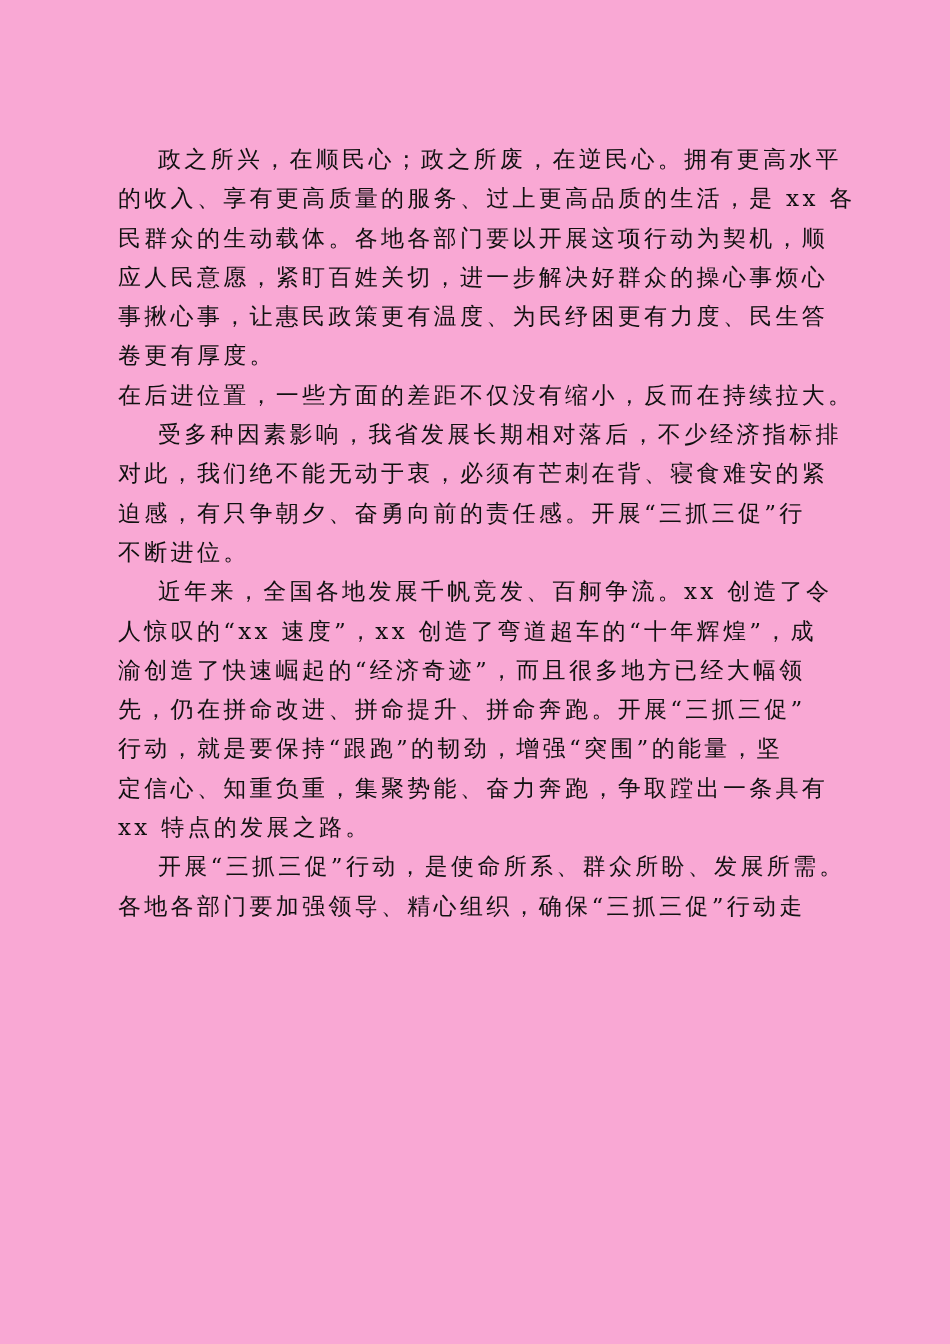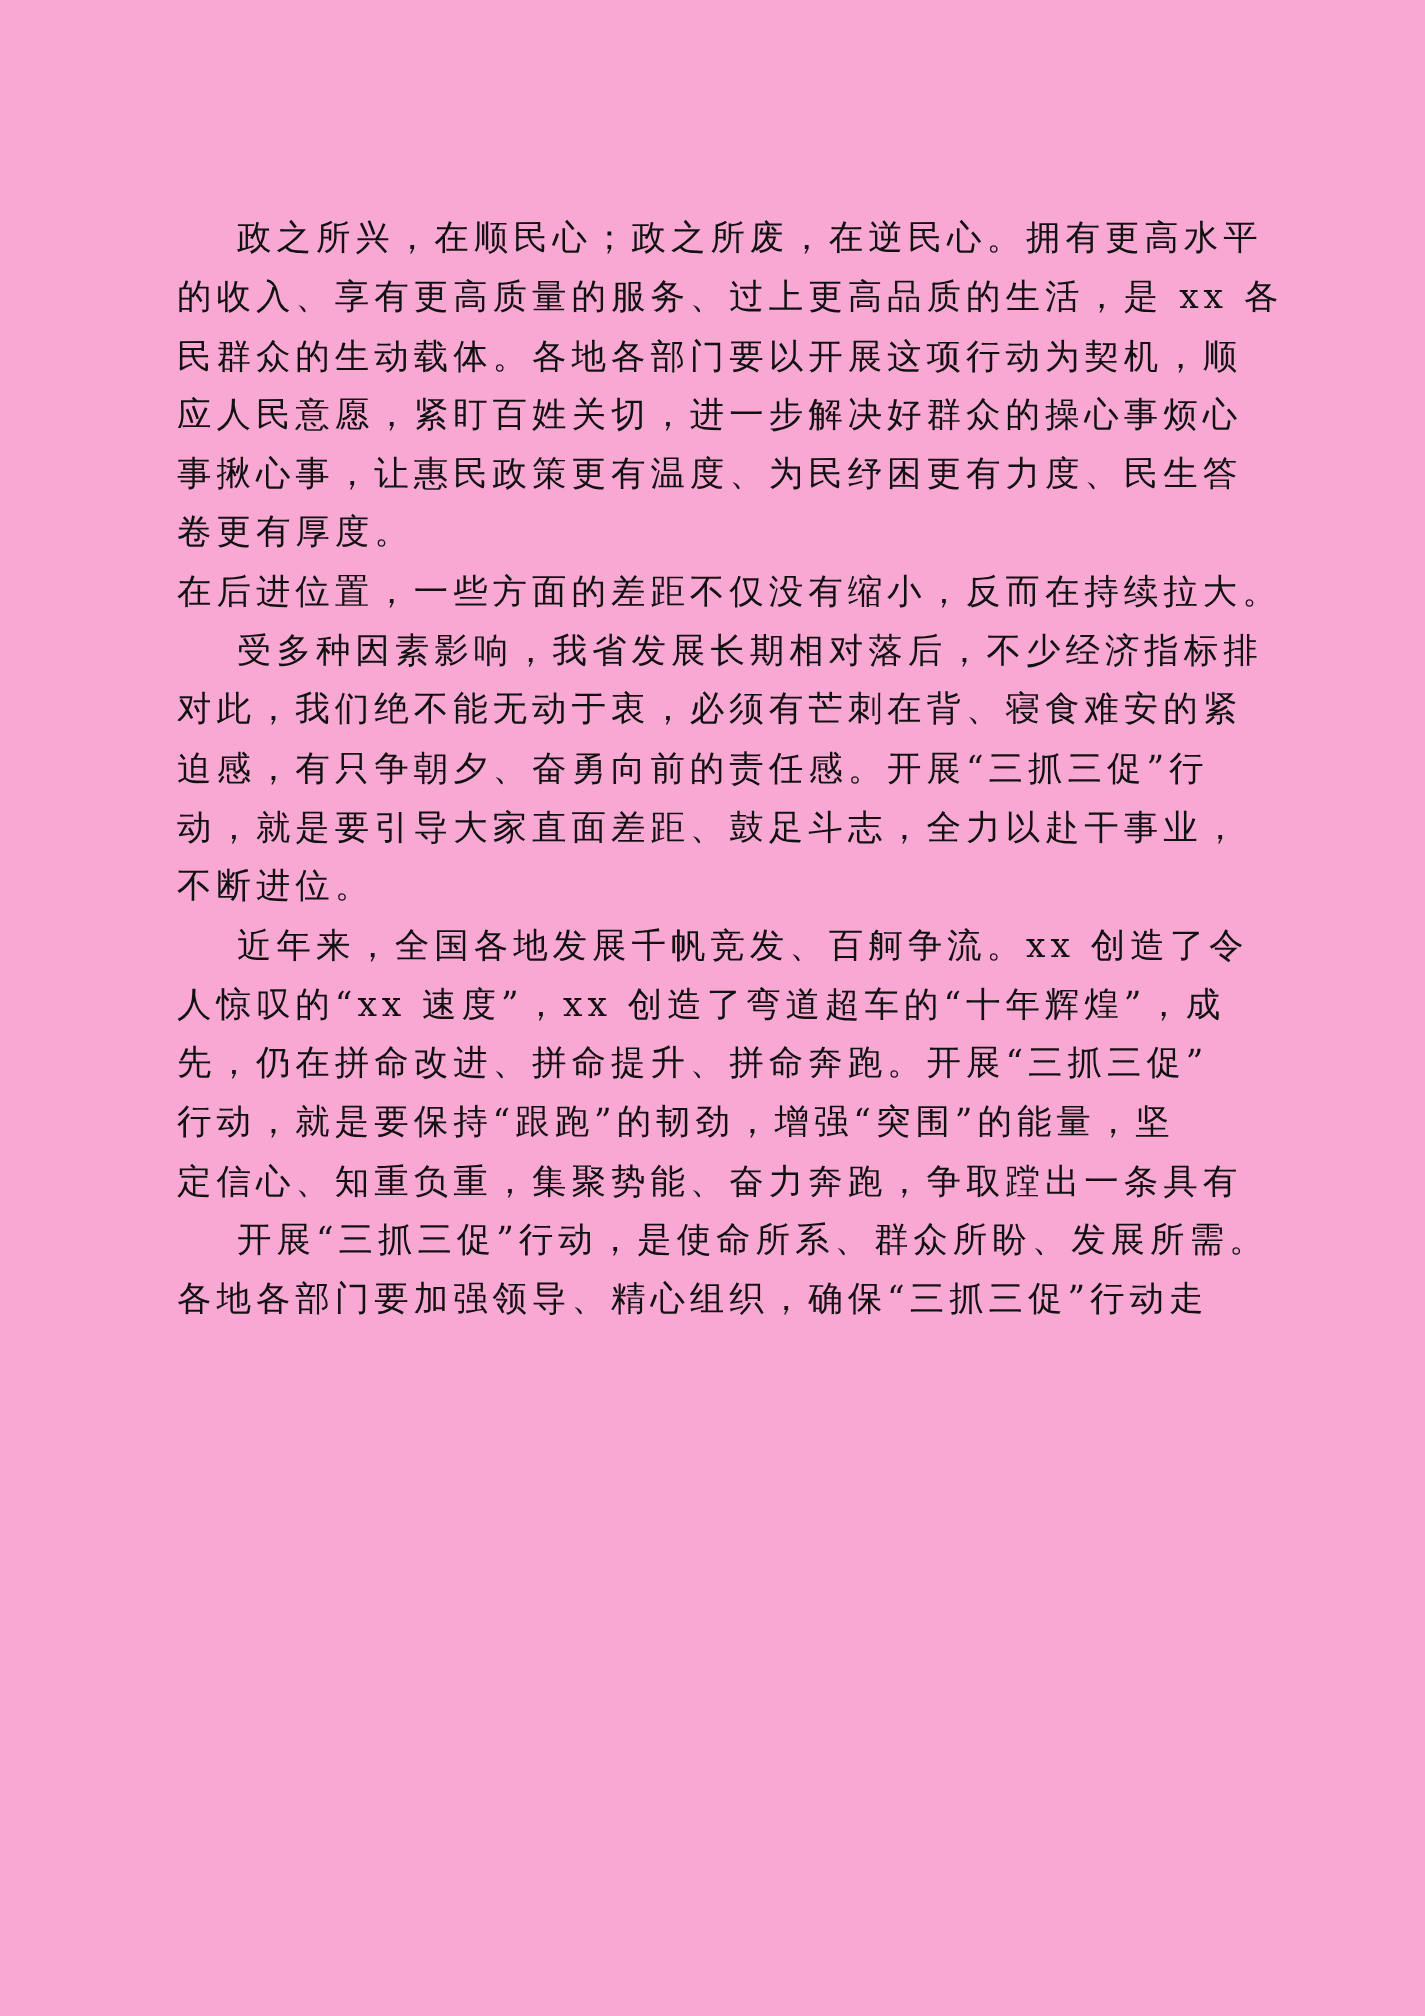--- a/index.html
+++ b/index.html
@@ -58,30 +58,31 @@
       <span class="line">应人民意愿，紧盯百姓关切，进一步解决好群众的操心事烦心</span>
       <span class="line">事揪心事，让惠民政策更有温度、为民纾困更有力度、民生答</span>
       <span class="line">卷更有厚度。</span>
     </div>
 
     <div class="paragraph">
       <span class="line">在后进位置，一些方面的差距不仅没有缩小，反而在持续拉大。</span>
       <span class="line first">受多种因素影响，我省发展长期相对落后，不少经济指标排</span>
       <span class="line">对此，我们绝不能无动于衷，必须有芒刺在背、寝食难安的紧</span>
       <span class="line">迫感，有只争朝夕、奋勇向前的责任感。开展“三抓三促”行</span>
-      <span class="line">动，就是要引导大家直面差距、鼓足斗志，全力以赴干事业，</span>
       <span class="line">不断进位。</span>
     </div>
 
     <div class="paragraph">
       <span class="line first">近年来，全国各地发展千帆竞发、百舸争流。xx 创造了令</span>
       <span class="line">人惊叹的“xx 速度”，xx 创造了弯道超车的“十年辉煌”，成</span>
+      <span class="line">渝创造了快速崛起的“经济奇迹”，而且很多地方已经大幅领</span>
       <span class="line">先，仍在拼命改进、拼命提升、拼命奔跑。开展“三抓三促”</span>
       <span class="line">行动，就是要保持“跟跑”的韧劲，增强“突围”的能量，坚</span>
       <span class="line">定信心、知重负重，集聚势能、奋力奔跑，争取蹚出一条具有</span>
+      <span class="line">xx 特点的发展之路。</span>
     </div>
 
     <div class="paragraph">
       <span class="line first">开展“三抓三促”行动，是使命所系、群众所盼、发展所需。</span>
       <span class="line">各地各部门要加强领导、精心组织，确保“三抓三促”行动走</span>
     </div>
 
   </div>
 </div>
 

